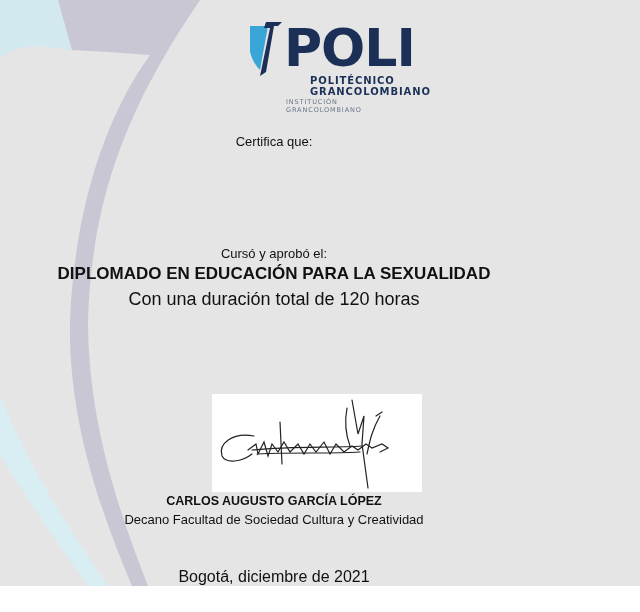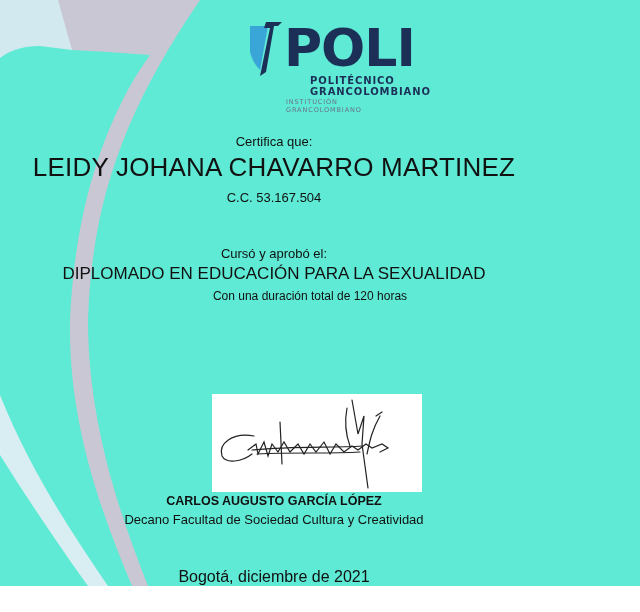--- a/index.html
+++ b/index.html
@@ -1,35 +1,35 @@
 <!DOCTYPE html>
 <html><head>
 <meta charset="utf-8">
 <style>
   html, body { margin:0; padding:0; }
   body { width:640px; height:612px; background:#ffffff; position:relative; overflow:hidden;
          font-family:"Liberation Sans", "DejaVu Sans", sans-serif; color:#111; }
-  .cert { position:absolute; left:0; top:0; width:640px; height:586px; background:#5eead4; overflow:hidden; }
+  .cert { position:absolute; left:0; top:0; width:640px; height:586px; background:#e5e5e5; overflow:hidden; }
   .bg-svg { position:absolute; left:0; top:0; }
   .logo { position:absolute; left:246px; top:22px; width:160px; height:90px; }
   .logo .poli { position:absolute; left:38px; top:-2px; font-size:52px; font-weight:bold; color:#1b2f57;
                 letter-spacing:-1px; line-height:56px; font-family:"DejaVu Sans", sans-serif; }
   .logo .l1, .logo .l2 { position:absolute; left:40px; font-size:10px; font-weight:bold; color:#1b2f57;
                 letter-spacing:0.9px; font-family:"DejaVu Sans", sans-serif; line-height:11px;padding-left:24px; }
   .logo .l1 { top:53px; }
   .logo .l2 { top:64px; }
   .logo .l3 { position:absolute; left:40px; top:76px; font-size:6.5px; color:#6a7487; letter-spacing:0.9px;
               font-family:"DejaVu Sans", sans-serif; }
   .c { position:absolute; left:0; width:548px; text-align:center; white-space:nowrap; }
   .certifica { top:134px; font-size:13px; }
   .name { top:152px; font-size:26px; letter-spacing:0.2px; }
   .cc { top:190px; font-size:13px; }
   .curso { top:246px; font-size:13px; }
-  .course { top:264px; font-size:17px; font-weight:normal; }
-  .duration { top:289px; font-size:12px;padding-left:36px; }
+  .course { top:264px; font-size:17px; font-weight:bold; }
+  .duration { top:289px; font-size:18px; }
   .sig { position:absolute; left:212px; top:394px; width:210px; height:98px; background:#ffffff; }
   .signer { top:494px; font-size:12.5px; font-weight:bold; }
   .role { top:512px; font-size:13px; }
   .place { top:568px; font-size:16px; }
 </style>
 </head>
 <body>
 
 <div class="cert">
 
@@ -49,22 +49,20 @@
       <path d="M4,4 L22,4 L14,48 C10,44 6,38 4,30 Z" fill="#3aa6d8"></path>
       <path d="M20,0 L36,0 L32,4 L28,4 L20,50 L14,54 L24,6 L18,6 Z" fill="#1b2f57"></path>
     </svg>
     <div class="poli">POLI</div>
     <div class="l1">POLITÉCNICO</div>
     <div class="l2">GRANCOLOMBIANO</div>
     <div class="l3">INSTITUCIÓN GRANCOLOMBIANO</div>
   </div>
 
   <div class="c certifica">Certifica que:</div>
-  <div class="c name">LEIDY JOHANA CHAVARRO MARTINEZ</div>
-  <div class="c cc">C.C. 53.167.504</div>
 
   <div class="c curso">Cursó y aprobó el:</div>
   <div class="c course">DIPLOMADO EN EDUCACIÓN PARA LA SEXUALIDAD</div>
   <div class="c duration">Con una duración total de 120 horas</div>
 
   <div class="sig">
     <svg width="210" height="98" viewBox="0 0 210 98">
       <g fill="none" stroke="#222" stroke-width="1.2" stroke-linecap="round">
         <path d="M42,42 C20,38 6,50 10,62 C14,70 30,68 40,60"></path>
         <path d="M36,56 L44,50 L46,60 L52,48 L56,62 L60,50 L66,58 L72,48 L78,58 L86,50 L92,60 L98,50 L104,58 L112,48 L118,60 L124,50 L132,58 L140,52 L146,56 L154,50 L160,54 L170,50 L176,54 L168,58"></path>

